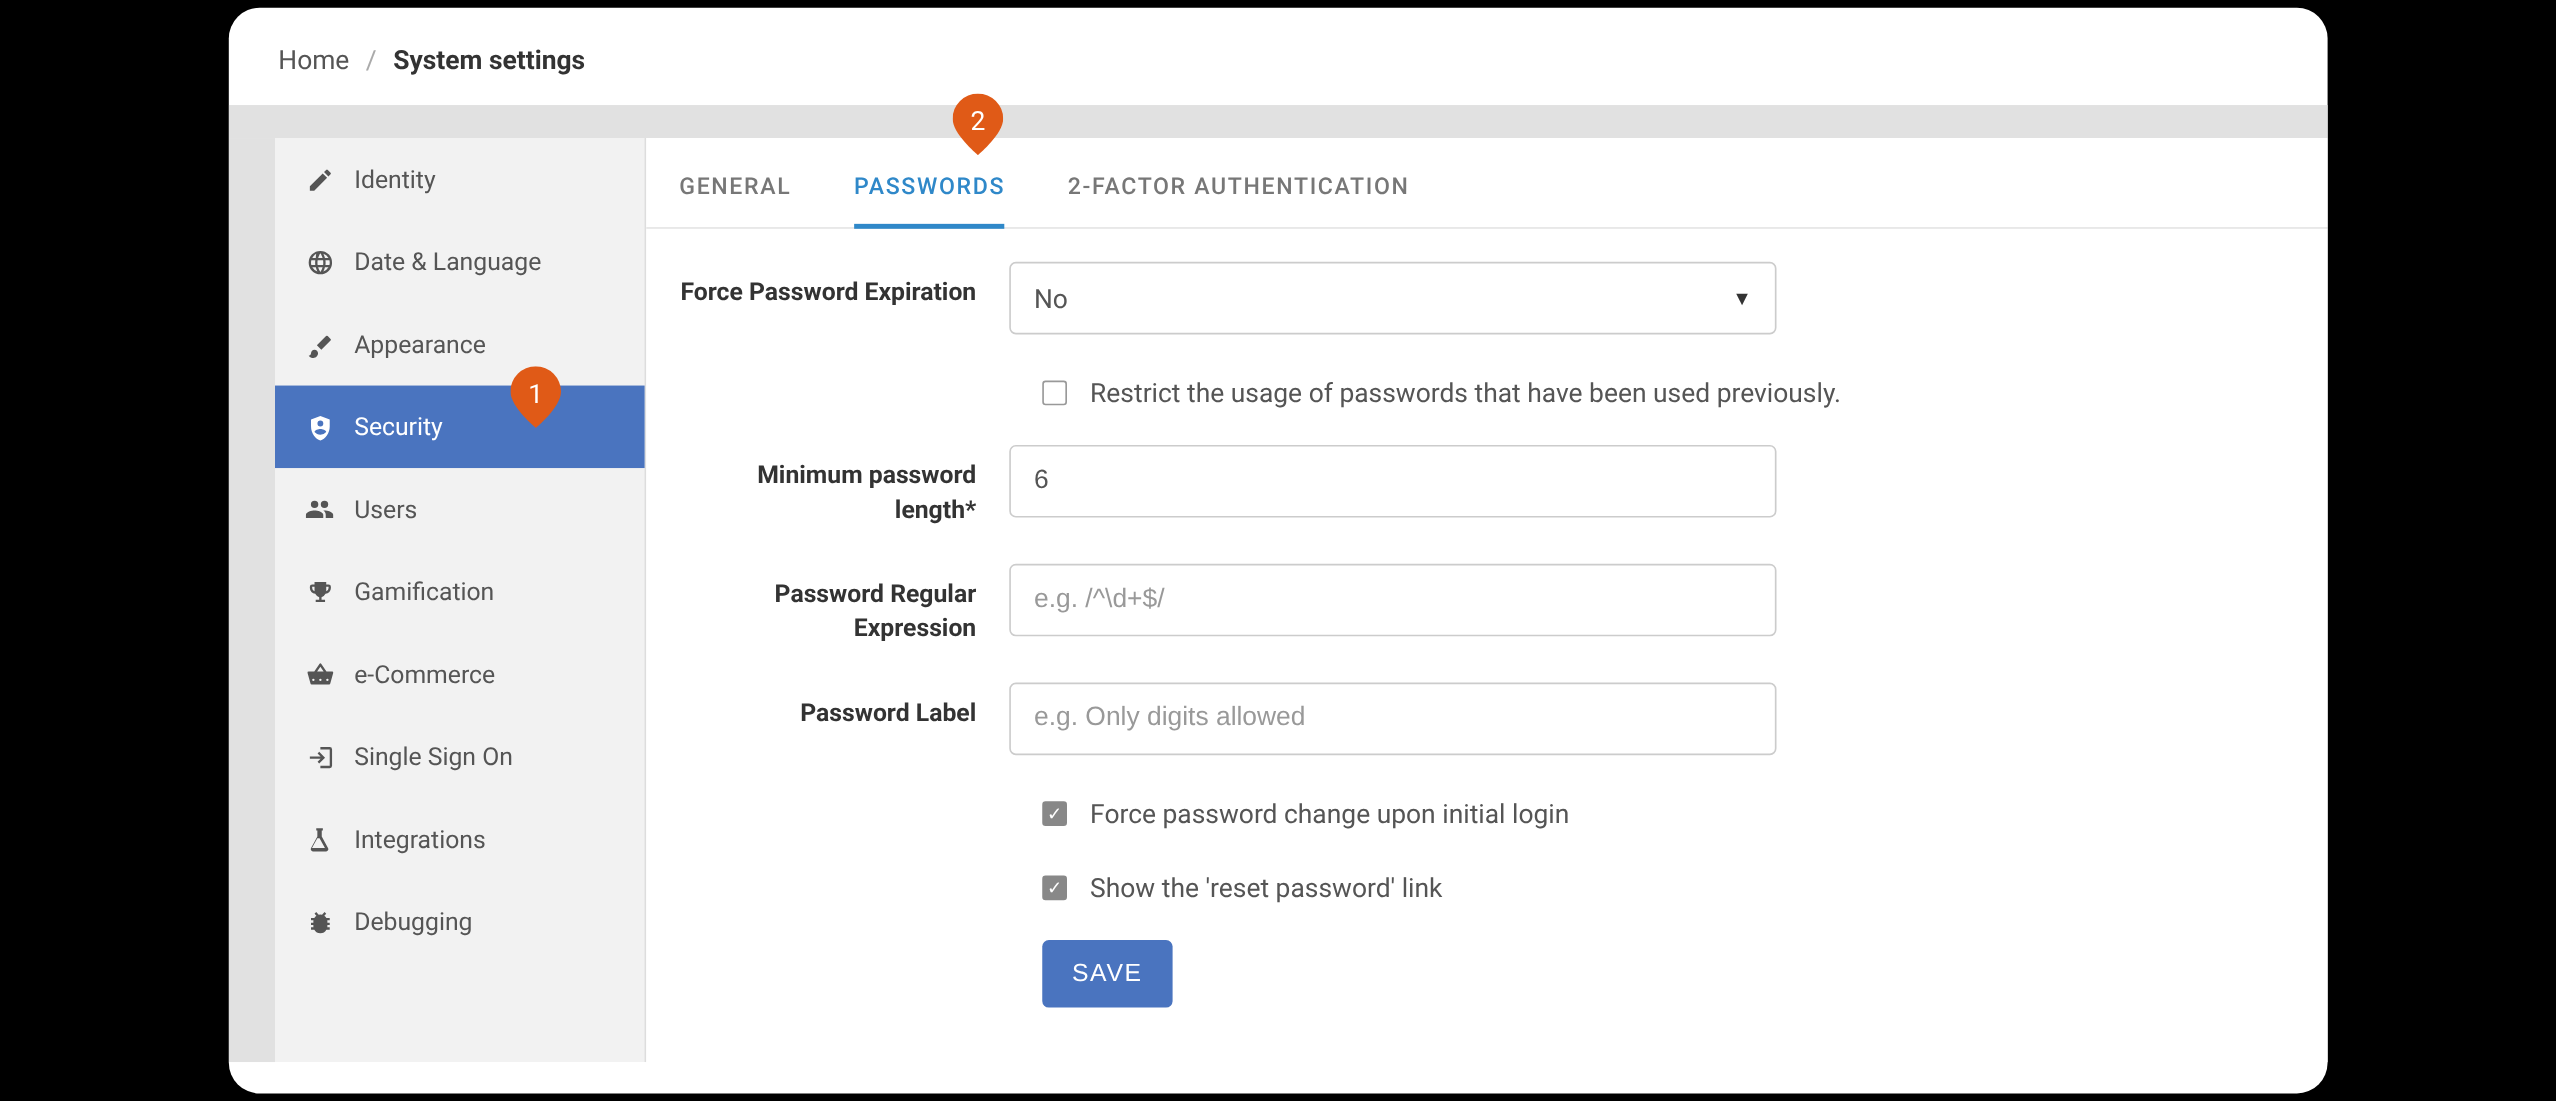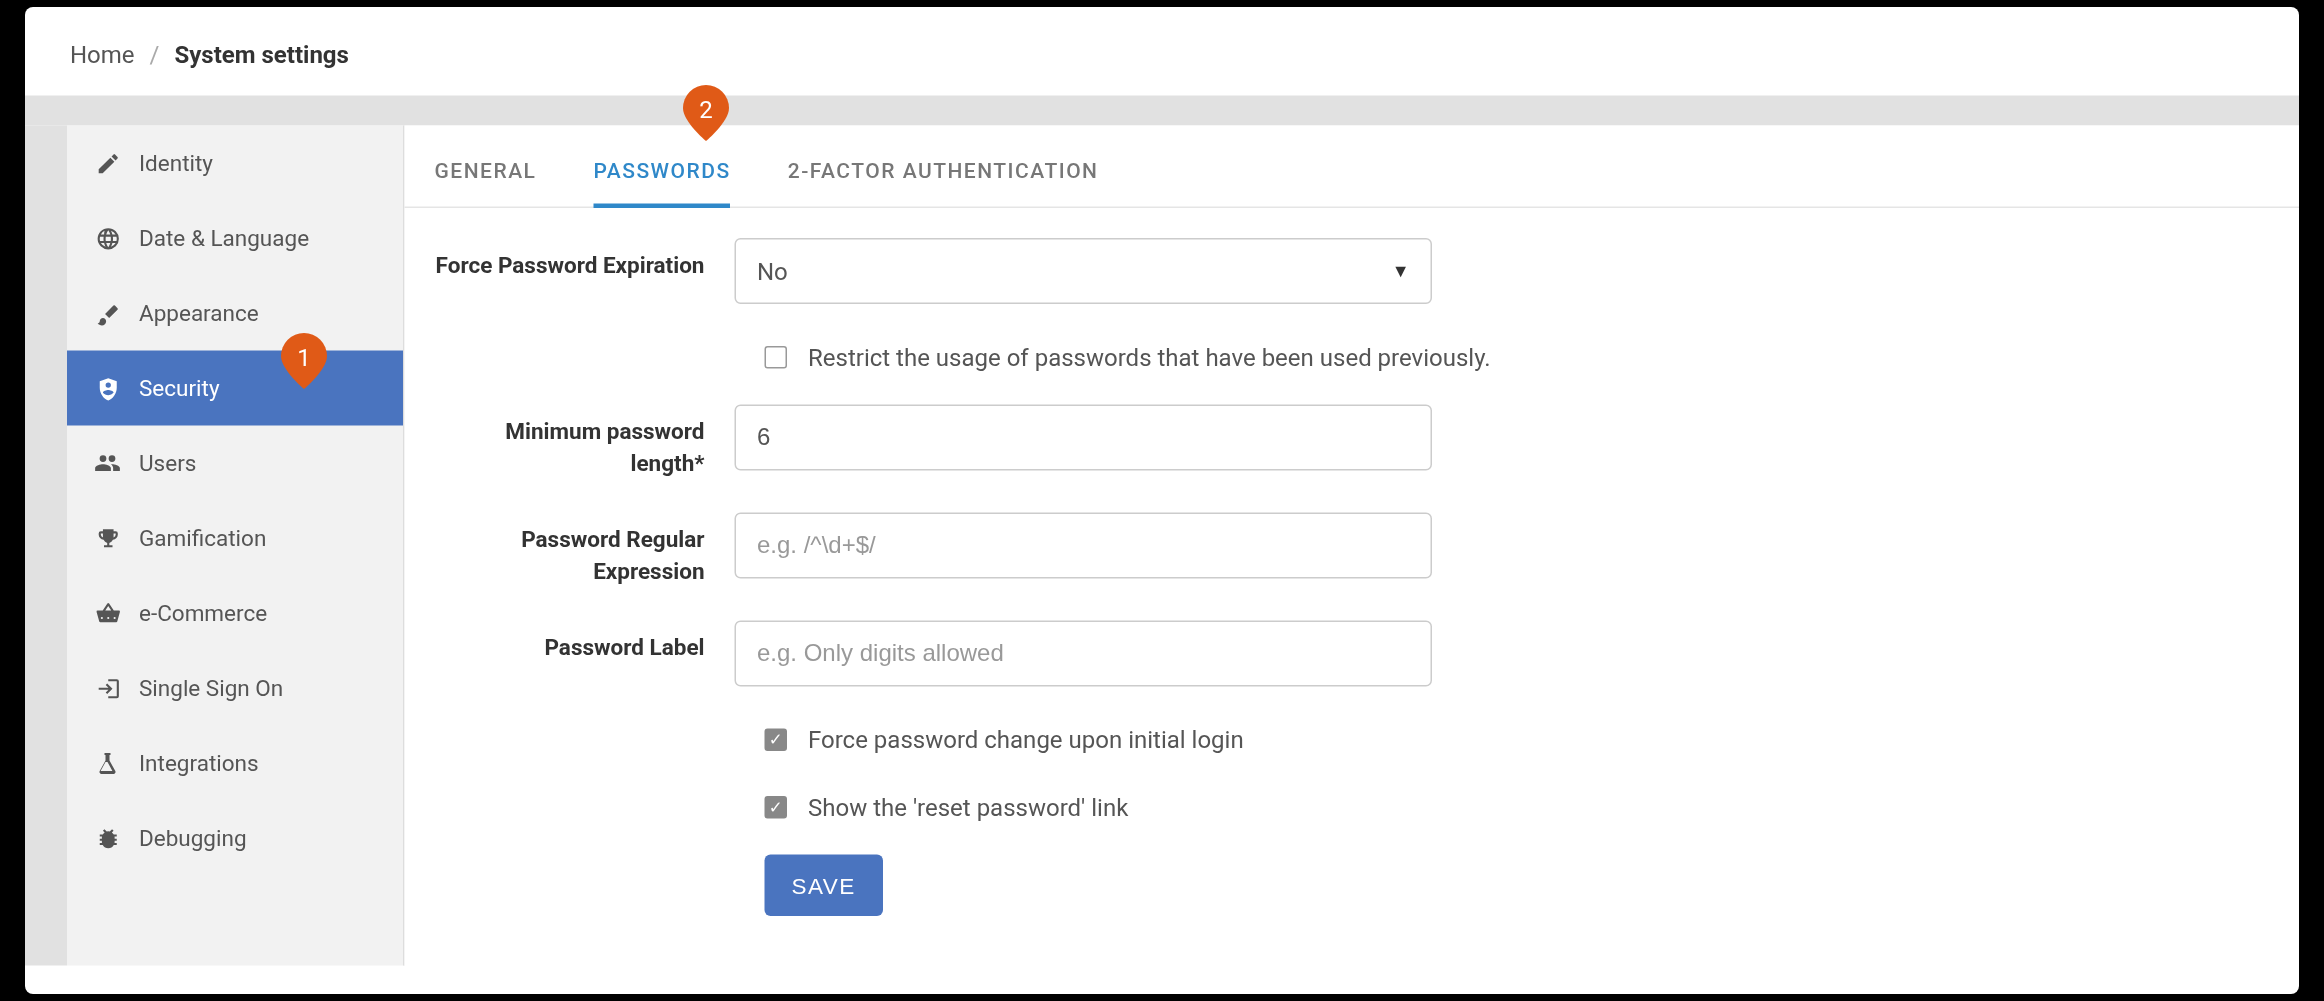--- a/index.html
+++ b/index.html
@@ -6,24 +6,24 @@
   body {
     font-family: -apple-system, BlinkMacSystemFont, "Segoe UI", Roboto, "Helvetica Neue", Arial, sans-serif;
     background: #000;
     width: 2324px;
     height: 1001px;
     display: flex;
     align-items: center;
     justify-content: center;
   }
   .outer-frame {
-    width: 2274px;
+    width: 1908px;
     height: 987px;
     background: #fff;
-    border-radius: 8px;
+    border-radius: 28px;
     overflow: hidden;
     position: relative;
   }
   .scaler {
     transform: scale(1.5);
     transform-origin: top left;
     width: 1540px;
     height: 658px;
   }
   .breadcrumb {

